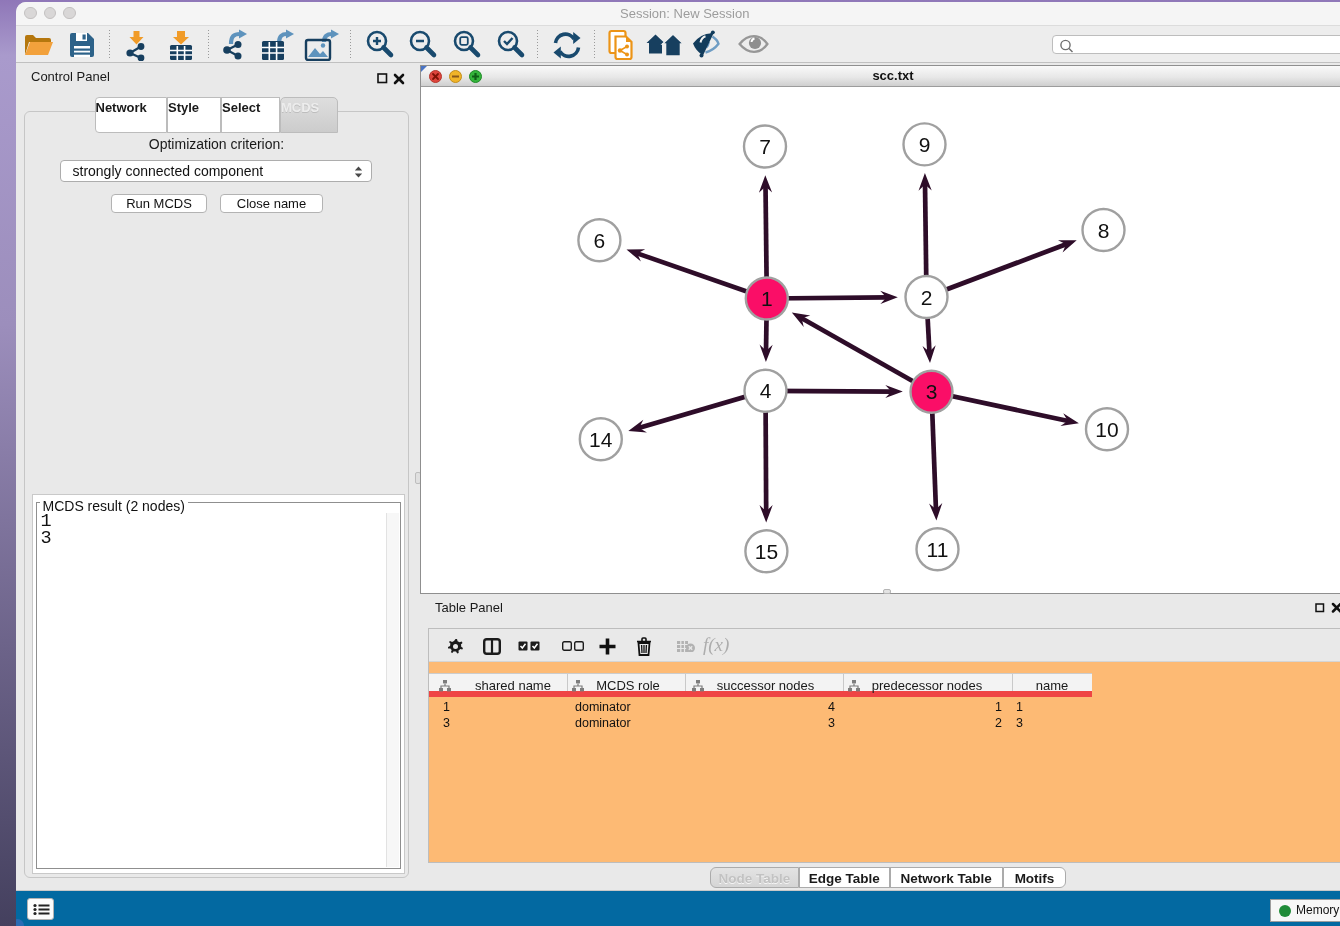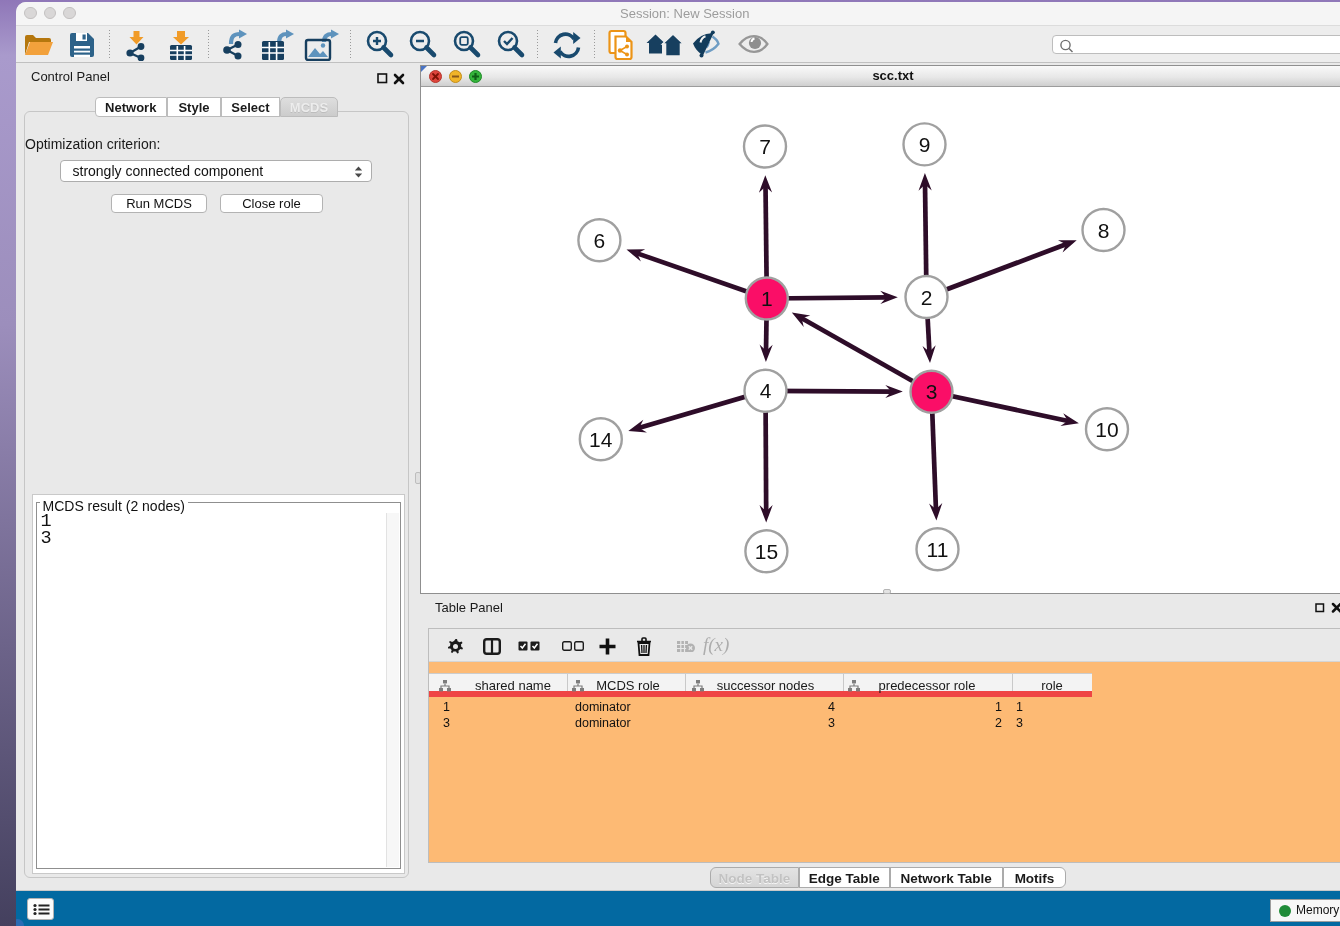--- a/index.html
+++ b/index.html
@@ -10,23 +10,23 @@
 #title{position:absolute;top:4px;width:100%;text-align:center;font-size:13px;color:#9c9c9c}
 #toolbar{position:absolute;left:0;top:24px;width:100%;height:37px;background:#ededed;border-bottom:1px solid #c0c0c0}
 .sep{position:absolute;top:4px;height:29px;width:1px;background-image:linear-gradient(#9a9a9a 33%,transparent 0);background-size:1px 3px}
 #search{position:absolute;left:1036px;top:9px;width:293px;height:19px;background:#fff;border:1px solid #bdbdbd;border-radius:4px}
 .panelhead{font-size:13px;color:#1a1a1a}
 #cp-head{position:absolute;left:15px;top:66.5px}
 #tp-head{position:absolute;left:419px;top:598px}
 .wicon{position:absolute}
 
 #cp-tabs{position:absolute;left:78.5px;top:95px;height:20px;z-index:3}
-.cptab{position:absolute;top:0;height:20px;background:#fff;border:1px solid #bcbcbc;font-size:13px;font-weight:bold;text-align:center;line-height:19px;color:#1a1a1a}
+.cptab{position:absolute;top:0;height:36px;background:#fff;border:1px solid #bcbcbc;font-size:13px;font-weight:bold;text-align:left;line-height:19px;color:#1a1a1a}
 #cp-pane{position:absolute;left:8px;top:109px;width:385px;height:767px;border:1px solid #c6c6c6;border-radius:6px;background:#e9e9e9}
-#opt-label{position:absolute;left:0;top:23.5px;width:100%;text-align:left;font-size:14px;color:#1a1a1a}
+#opt-label{position:absolute;left:0;top:23.5px;width:100%;text-align:center;font-size:14px;color:#1a1a1a}
 #dropdown{position:absolute;left:34.5px;top:47.5px;width:312px;height:22px;background:#fff;border:1px solid #adadad;border-radius:4px;font-size:14px;line-height:20px;padding-left:12px;color:#111}
 .btn{position:absolute;top:82px;height:19px;background:#fff;border:1px solid #b3b3b3;border-radius:4px;font-size:13px;text-align:center;line-height:17px;color:#111}
 #mcds-box{position:absolute;left:6.5px;top:382px;width:373px;height:380px;background:#fff;border:1px solid #c9c9c9}
 #mcds-fs{position:absolute;left:3px;top:7px;right:3px;bottom:4px;border:1px solid #8f8f8f}
 #mcds-legend{position:absolute;left:3px;top:-6.5px;background:#fff;padding:1px 3px;font-size:14px;color:#111}
 #mcds-text{position:absolute;left:4px;top:9.5px;font-family:"Liberation Mono",monospace;font-size:18.5px;color:#111;line-height:17.5px}
 #mcds-sb{position:absolute;right:1px;top:10px;width:13px;bottom:1px;background:#f7f7f7;border-left:1px solid #e2e2e2}
 #cp-scroll{position:absolute;left:399px;top:470px;width:6px;height:12px;background:#e0e0e0;border:1px solid #bdbdbd;border-radius:2px}
 
 #scc{position:absolute;left:404px;top:62.5px;width:934px;height:529px;border:1px solid #8f8f8f;background:#fff}
@@ -217,21 +217,21 @@
  <div class="cptab" style="left:185.5px;width:58px;background:linear-gradient(180deg,#dedede,#cccccc);border-radius:5px 5px 0 0;color:#ededed;text-shadow:0 1px 0 #bdbdbd">MCDS</div>
 </div>
 <div id="cp-pane">
  <div id="opt-label">Optimization criterion:</div>
  <div id="dropdown">strongly connected component
   <svg style="position:absolute;right:8px;top:4px" width="9" height="14">
           <path d="M0.8 5.5 L4.5 1.5 L8.2 5.5 Z M0.8 8.5 L4.5 12.5 L8.2 8.5 Z" fill="#4a4a4a"></path>
         </svg>
  </div>
  <div class="btn" style="left:86px;width:96px">Run MCDS</div>
- <div class="btn" style="left:195px;width:103px">Close role</div>
+ <div class="btn" style="left:195px;width:103px">Close name</div>
  <div id="mcds-box">
    <div id="mcds-fs">
           <span id="mcds-legend">MCDS result (2 nodes)</span>
      <div id="mcds-text">1<br>3</div>
      <div id="mcds-sb"></div>
    </div>
  </div>
 </div>
 <div id="cp-scroll"></div>
 <div id="scc">
@@ -406,23 +406,23 @@
   <div class="th" style="left:276px;width:121px">successor nodes</div>
   <div class="thdiv" style="left:414px"></div>
   <svg class="hicon" style="left:419px" width="12" height="12">
           <g fill="#7d7d7d">
             <rect x="4" y="0" width="4" height="3.4"></rect>
             <rect x="0" y="8" width="4" height="3.4"></rect>
             <rect x="8" y="8" width="4" height="3.4"></rect>
           </g>
           <path d="M6 3.4 L6 6 M2 8 L2 6 L10 6 L10 8" stroke="#7d7d7d" stroke-width="1.2" fill="none"></path>
         </svg>
-  <div class="th" style="left:432px;width:132px">predecessor role</div>
+  <div class="th" style="left:432px;width:132px">predecessor nodes</div>
   <div class="thdiv" style="left:583px"></div>
-  <div class="th" style="left:583px;width:80px">role</div>
+  <div class="th" style="left:583px;width:80px">name</div>
  </div>
  <div class="td" style="left:14px;top:71px">1</div>
  <div class="td" style="left:146px;top:71px">dominator</div>
  <div class="td" style="left:380px;top:71px;width:26px;text-align:right">4</div>
  <div class="td" style="left:547px;top:71px;width:26px;text-align:right">1</div>
  <div class="td" style="left:587px;top:71px">1</div>
  <div class="td" style="left:14px;top:87px">3</div>
  <div class="td" style="left:146px;top:87px">dominator</div>
  <div class="td" style="left:380px;top:87px;width:26px;text-align:right">3</div>
  <div class="td" style="left:547px;top:87px;width:26px;text-align:right">2</div>

